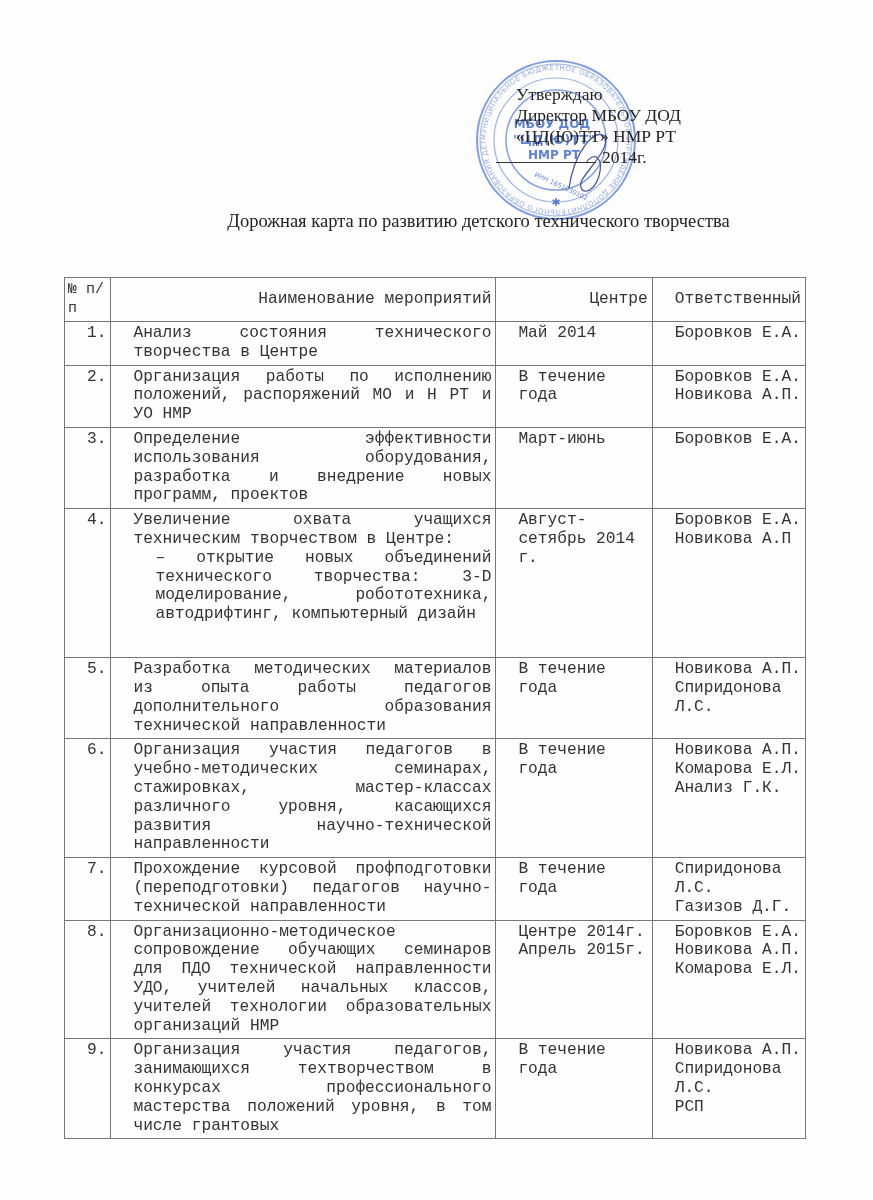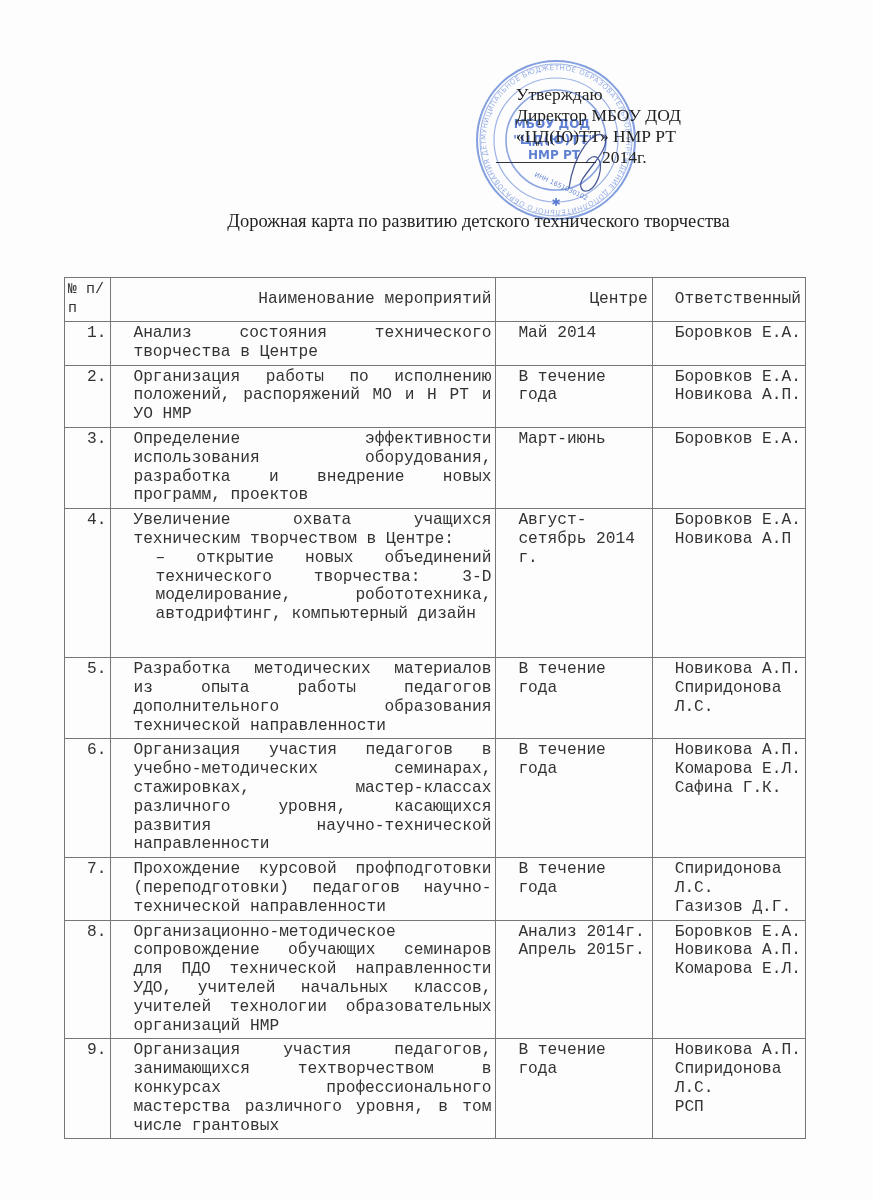--- a/index.html
+++ b/index.html
@@ -126,45 +126,45 @@
           <div>Спиридонова Л.С.</div>
         </td>
   </tr>
       <tr style="height: 112px;">
     <td>6.</td>
     <td class="desc"><span>Организация участия педагогов в учебно-методических семинарах, стажировках, мастер-классах различного уровня, касающихся развития научно-технической направленности</span></td>
     <td>В течение года</td>
     <td>
           <div>Новикова А.П.</div>
           <div>Комарова Е.Л.</div>
-          <div>Сафина Г.К.</div>
+          <div>Анализ Г.К.</div>
         </td>
   </tr>
       <tr style="height: 55px;">
     <td>7.</td>
     <td class="desc"><span>Прохождение курсовой профподготовки (переподготовки) педагогов научно-технической направленности</span></td>
     <td>В течение года</td>
     <td>
           <div>Спиридонова Л.С.</div>
           <div>Газизов Д.Г.</div>
         </td>
   </tr>
       <tr style="height: 113px;">
     <td>8.</td>
     <td class="desc"><span>Организационно-методическое сопровождение обучающих семинаров для ПДО технической направленности УДО, учителей начальных классов, учителей технологии образовательных организаций НМР</span></td>
-    <td>Анализ 2014г. Апрель 2015г.</td>
+    <td>Центре 2014г. Апрель 2015г.</td>
     <td>
           <div>Боровков Е.А.</div>
           <div>Новикова А.П.</div>
           <div>Комарова Е.Л.</div>
         </td>
   </tr>
       <tr style="height: 94px;">
     <td>9.</td>
-    <td class="desc"><span>Организация участия педагогов, занимающихся техтворчеством в конкурсах профессионального мастерства различного уровня, в том числе грантовых</span></td>
+    <td class="desc"><span>Организация участия педагогов, занимающихся техтворчеством в конкурсах профессионального мастерства положений уровня, в том числе грантовых</span></td>
     <td>В течение года</td>
     <td>
           <div>Новикова А.П.</div>
           <div>Спиридонова Л.С.</div>
           <div>РСП</div>
         </td>
   </tr>
     </tbody>
 </table>
 

